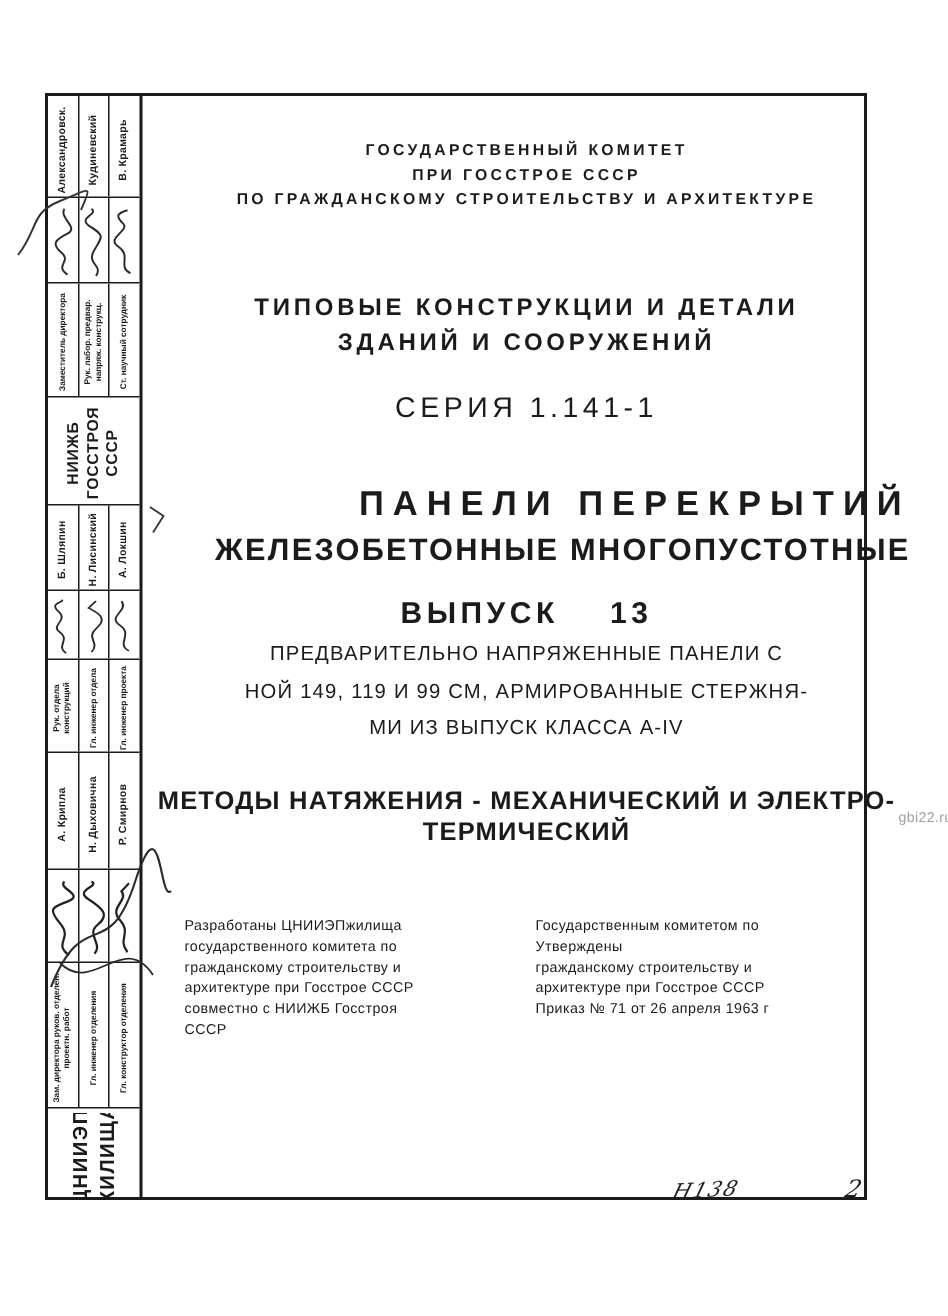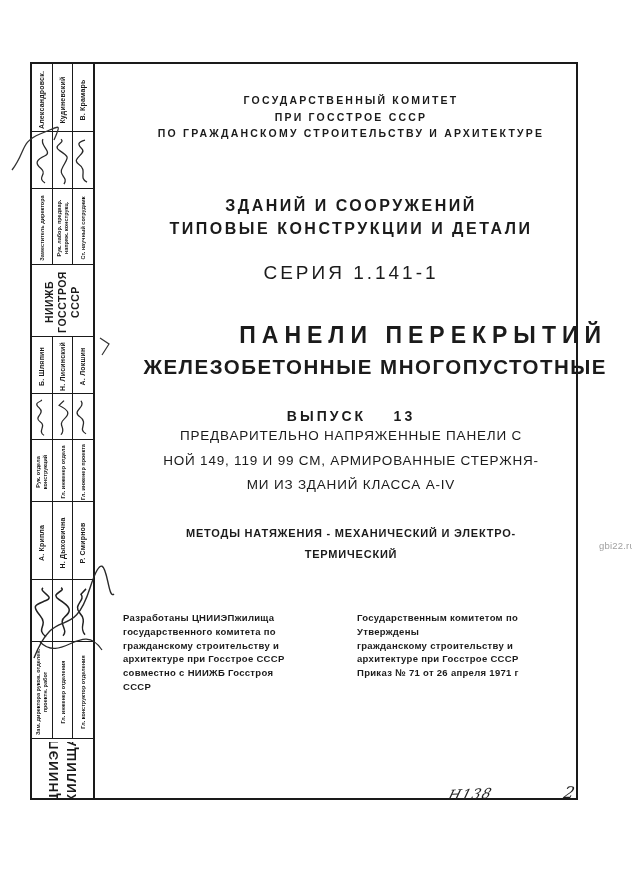--- a/index.html
+++ b/index.html
@@ -37,24 +37,24 @@
   .org-cniiep .rot{font-size:13.5px;line-height:1.3;letter-spacing:1px;}
   .sig-svg{width:92%;height:80%;}
   
   .abs{position:absolute;left:95px;width:512px;text-align:center;}
   .header-block{top:92px;font-size:10.5px;font-weight:bold;letter-spacing:2.2px;line-height:16.5px;}
   .type-block{top:194px;font-size:16px;font-weight:bold;letter-spacing:2.5px;line-height:23px;}
   .series-line{top:262px;font-size:19px;font-weight:normal;letter-spacing:3px;}
   .main-title{top:318px;font-weight:bold;text-align:right;}
   .main-title .l1{font-size:23px;letter-spacing:6px;line-height:34px;}
   .main-title .l2{font-size:20.5px;letter-spacing:1.5px;line-height:30px;}
-  .issue-line{top:408px;font-size:14px;font-weight:bold;letter-spacing:3px;white-space:pre;}
+  .issue-line{top:398px;font-size:20px;font-weight:bold;letter-spacing:3px;white-space:pre;}
   .desc-block{top:424px;font-size:13.5px;font-weight:normal;letter-spacing:.8px;line-height:24.5px;}
-  .methods-block{top:523px;font-size:11px;font-weight:bold;letter-spacing:.8px;line-height:21px;}
-  .col{position:absolute;top:611px;text-align:left;font-size:9.5px;font-weight:bold;line-height:13.8px;letter-spacing:.3px;}
+  .methods-block{top:523px;font-size:17px;font-weight:bold;letter-spacing:.8px;line-height:21px;}
+  .col{position:absolute;top:611px;text-align:left;font-size:9.5px;font-weight:normal;line-height:13.8px;letter-spacing:.3px;}
   .col-left{left:123px;width:226px;}
   .col-right{left:357px;width:218px;}
   .watermark{position:absolute;left:587px;top:540px;font-size:9.5px;color:#a0a0a0;letter-spacing:.2px;margin-left:12px;}
   .handwriting{
     position:absolute;font-family:"DejaVu Serif",serif;font-style:italic;color:#1f1f1f;
   }
   .hw-left{left:449px;top:786px;font-size:14px;transform:skewX(-18deg) rotate(-3deg);letter-spacing:1px;}
   .hw-right{left:564px;top:783px;font-size:16px;transform:skewX(-14deg);}
   .stray{position:absolute;inset:0;pointer-events:none;}
 </style>
@@ -228,37 +228,37 @@
 
   </div>
 
   <div class="abs header-block">
     <div>ГОСУДАРСТВЕННЫЙ  КОМИТЕТ</div>
     <div>ПРИ  ГОССТРОЕ  СССР</div>
     <div>ПО ГРАЖДАНСКОМУ СТРОИТЕЛЬСТВУ И АРХИТЕКТУРЕ</div>
   </div>
 
   <div class="abs type-block">
+    <div>ТИПОВЫЕ КОНСТРУКЦИИ И ДЕТАЛИ</div>
     <div>ЗДАНИЙ И СООРУЖЕНИЙ</div>
-    <div>ТИПОВЫЕ КОНСТРУКЦИИ И ДЕТАЛИ</div>
   </div>
 
   <div class="abs series-line">СЕРИЯ 1.141-1</div>
 
   <div class="abs main-title">
     <div class="l1">ПАНЕЛИ  ПЕРЕКРЫТИЙ</div>
     <div class="l2">ЖЕЛЕЗОБЕТОННЫЕ МНОГОПУСТОТНЫЕ</div>
   </div>
 
   <div class="abs issue-line">ВЫПУСК    13</div>
 
   <div class="abs desc-block">
     <div>ПРЕДВАРИТЕЛЬНО НАПРЯЖЕННЫЕ ПАНЕЛИ  С</div>
     <div>НОЙ 149, 119 И 99 СМ, АРМИРОВАННЫЕ СТЕРЖНЯ-</div>
-    <div>МИ ИЗ ЗДАНИЙ КЛАССА А-IV</div>
+    <div>МИ ИЗ ВЫПУСК КЛАССА А-IV</div>
   </div>
 
   <div class="abs methods-block">
     <div>МЕТОДЫ НАТЯЖЕНИЯ - МЕХАНИЧЕСКИЙ И ЭЛЕКТРО-</div>
     <div>ТЕРМИЧЕСКИЙ</div>
   </div>
 
   <div class="col col-left">
     <div>Разработаны ЦНИИЭПжилища</div>
     <div>государственного комитета по</div>
@@ -266,21 +266,21 @@
     <div>архитектуре при Госстрое СССР</div>
     <div>совместно с НИИЖБ Госстроя</div>
     <div>СССР</div>
   </div>
 
   <div class="col col-right">
     <div>Государственным комитетом по</div>
     <div>Утверждены</div>
     <div>гражданскому строительству и</div>
     <div>архитектуре при Госстрое СССР</div>
-    <div>Приказ №  71 от  26 апреля 1971 г</div>
+    <div>Приказ №  71 от  26 апреля 1963 г</div>
   </div>
 
   <div class="watermark">gbi22.ru</div>
 
   <div class="handwriting hw-left">Н138</div>
   <div class="handwriting hw-right">2</div>
 
   <svg class="stray" width="632" height="877" viewBox="0 0 632 877">
     <path d="M12 170 C 26 152, 20 142, 40 134 S 62 122, 54 140" stroke="#333" fill="none" stroke-width="1.3"></path>
     <path d="M100 338 l 9 6 l -7 11" stroke="#333" fill="none" stroke-width="1.2"></path>

